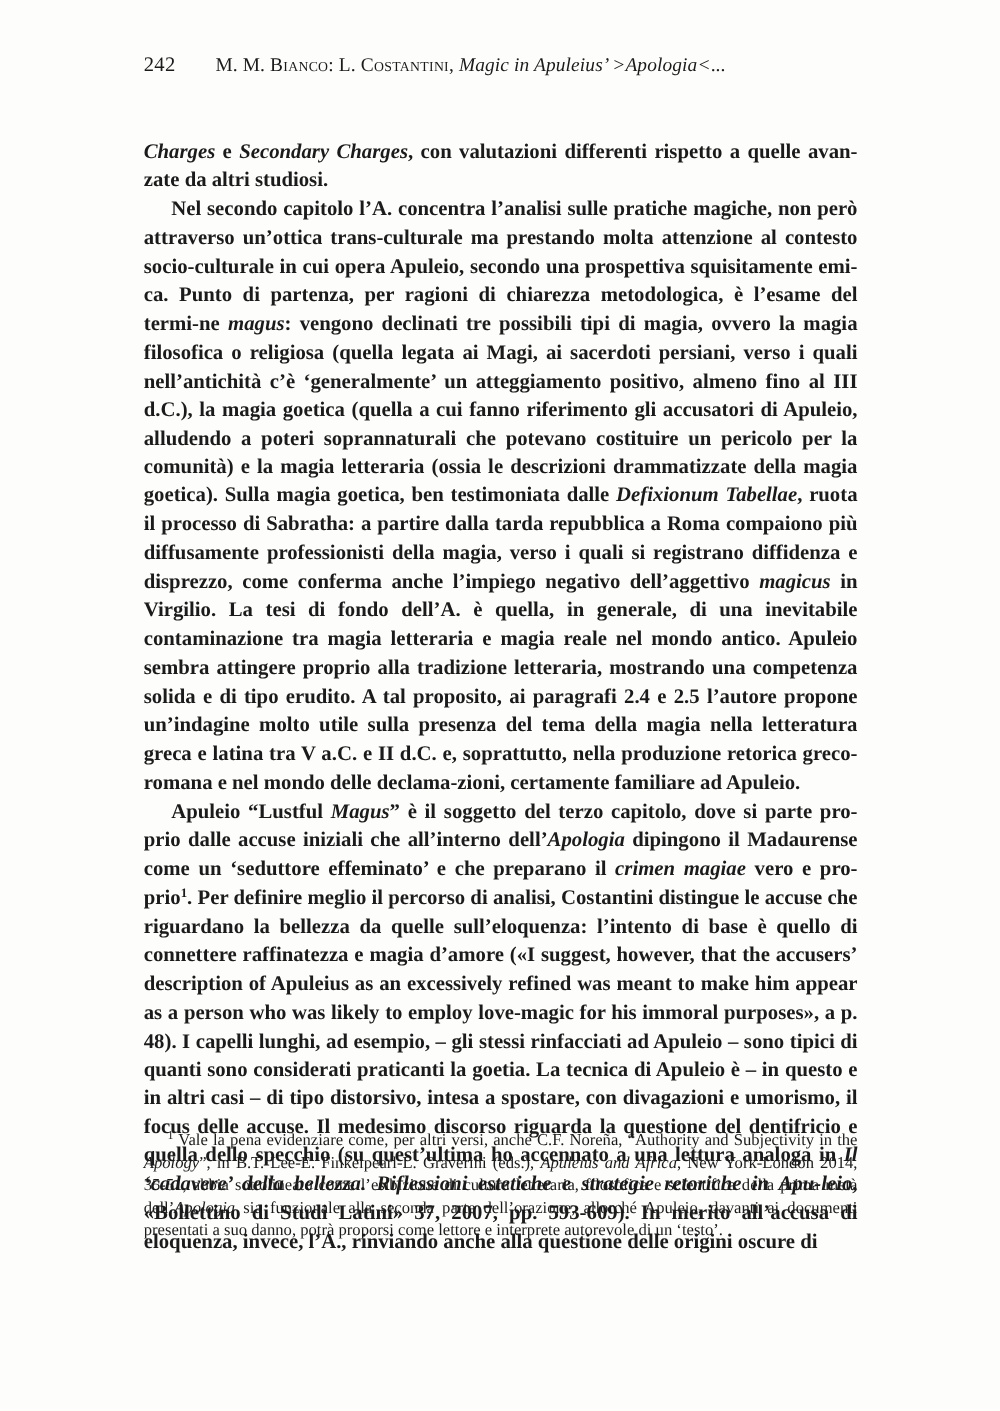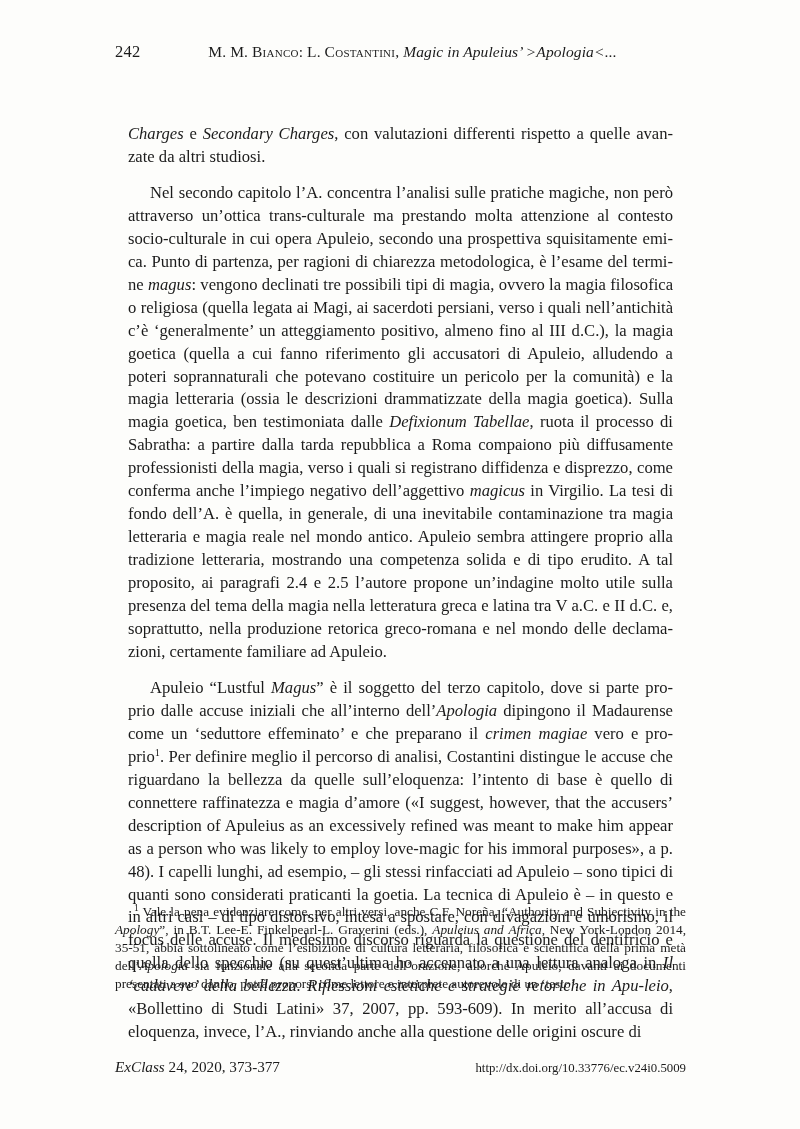--- a/index.html
+++ b/index.html
@@ -31,21 +31,21 @@
     width: 570px;
     font-size: 15.5px;
     letter-spacing: 0.1px;
     white-space: nowrap;
   }
   .folio {
     font-size: 16.5px;
     letter-spacing: 0.2px;
   }
   .head-title {
-    margin-left: 64px;
+    margin-left: 28px;
   }
   .sc {
     font-variant: small-caps;
     letter-spacing: 0.25px;
   }
   .it {
     font-style: italic;
   }
 
   
@@ -54,21 +54,22 @@
     top: 110px;
     left: 115px;
     width: 571px;
     font-size: 16.6px;
     line-height: 22.95px;
     text-align: justify;
     text-justify: inter-word;
     hyphens: manual;
   }
   .body-text p {
-    margin: 13px;
+    margin: 0;
+    font-weight: bold;
   }
   .body-text p.indent {
     text-indent: 22px;
   }
   sup {
     font-size: 0.62em;
     line-height: 0;
     vertical-align: 0.55em;
   }
 
@@ -133,20 +134,14 @@
   <div class="body-text" id="body-text">
       <p><span class="it">Charges</span><span> e </span><span class="it">Secondary Charges</span><span>, con valutazioni differenti rispetto a quelle avan-zate da altri studiosi.</span></p>
       <p class="indent"><span>Nel secondo capitolo l’A. concentra l’analisi sulle pratiche magiche, non però attraverso un’ottica trans-culturale ma prestando molta attenzione al contesto socio-culturale in cui opera Apuleio, secondo una prospettiva squisitamente emi-ca. Punto di partenza, per ragioni di chiarezza metodologica, è l’esame del termi-ne </span><span class="it">magus</span><span>: vengono declinati tre possibili tipi di magia, ovvero la magia filosofica o religiosa (quella legata ai Magi, ai sacerdoti persiani, verso i quali nell’antichità c’è ‘generalmente’ un atteggiamento positivo, almeno fino al III d.C.), la magia goetica (quella a cui fanno riferimento gli accusatori di Apuleio, alludendo a poteri soprannaturali che potevano costituire un pericolo per la comunità) e la magia letteraria (ossia le descrizioni drammatizzate della magia goetica). Sulla magia goetica, ben testimoniata dalle </span><span class="it">Defixionum Tabellae</span><span>, ruota il processo di Sabratha: a partire dalla tarda repubblica a Roma compaiono più diffusamente professionisti della magia, verso i quali si registrano diffidenza e disprezzo, come conferma anche l’impiego negativo dell’aggettivo </span><span class="it">magicus</span><span> in Virgilio. La tesi di fondo dell’A. è quella, in generale, di una inevitabile contaminazione tra magia letteraria e magia reale nel mondo antico. Apuleio sembra attingere proprio alla tradizione letteraria, mostrando una competenza solida e di tipo erudito. A tal proposito, ai paragrafi 2.4 e 2.5 l’autore propone un’indagine molto utile sulla presenza del tema della magia nella letteratura greca e latina tra V a.C. e II d.C. e, soprattutto, nella produzione retorica greco-romana e nel mondo delle declama-zioni, certamente familiare ad Apuleio.</span></p>
       <p class="indent"><span>Apuleio “Lustful </span><span class="it">Magus</span><span>” è il soggetto del terzo capitolo, dove si parte pro-prio dalle accuse iniziali che all’interno dell’</span><span class="it">Apologia</span><span> dipingono il Madaurense come un ‘seduttore effeminato’ e che preparano il </span><span class="it">crimen magiae</span><span> vero e pro-prio</span><sup>1</sup><span>. Per definire meglio il percorso di analisi, Costantini distingue le accuse che riguardano la bellezza da quelle sull’eloquenza: l’intento di base è quello di connettere raffinatezza e magia d’amore («I suggest, however, that the accusers’ description of Apuleius as an excessively refined was meant to make him appear as a person who was likely to employ love-magic for his immoral purposes», a p. 48). I capelli lunghi, ad esempio, – gli stessi rinfacciati ad Apuleio – sono tipici di quanti sono considerati praticanti la goetia. La tecnica di Apuleio è – in questo e in altri casi – di tipo distorsivo, intesa a spostare, con divagazioni e umorismo, il focus delle accuse. Il medesimo discorso riguarda la questione del dentifricio e quella dello specchio (su quest’ultima ho accennato a una lettura analoga in </span><span class="it">Il ‘cadavere’ della bellezza. Riflessioni estetiche e strategie retoriche in Apu-leio</span><span>, «Bollettino di Studi Latini» 37, 2007, pp. 593-609). In merito all’accusa di eloquenza, invece, l’A., rinviando anche alla questione delle origini oscure di</span></p>
     </div>
 
   <div class="footnote">
     <p id="footnote-1"><sup>1</sup><span> Vale la pena evidenziare come, per altri versi, anche C.F. Noreña, “Authority and Subjectivity in the </span><span class="it">Apology</span><span>”, in B.T. Lee-E. Finkelpearl-L. Graverini (eds.), </span><span class="it">Apuleius and Africa</span><span>, New York-London 2014, 35-51, abbia sottolineato come l’esibizione di cultura letteraria, filosofica e scientifica della prima metà dell’</span><span class="it">Apologia</span><span> sia funzionale alla seconda parte dell’orazione, allorché Apuleio, davanti ai documenti presentati a suo danno, potrà proporsi come lettore e interprete autorevole di un ‘testo’.</span></p>
   </div>
 
-  <div class="footer">
-    <div class="footer-left">
-      <span class="it">ExClass</span><span> 24, 2020, 373-377</span>
-    </div>
-    <a class="footer-right" href="#">http://dx.doi.org/10.33776/ec.v24i0.5009</a>
-  </div>
 
 </div>
 
 </body></html>

